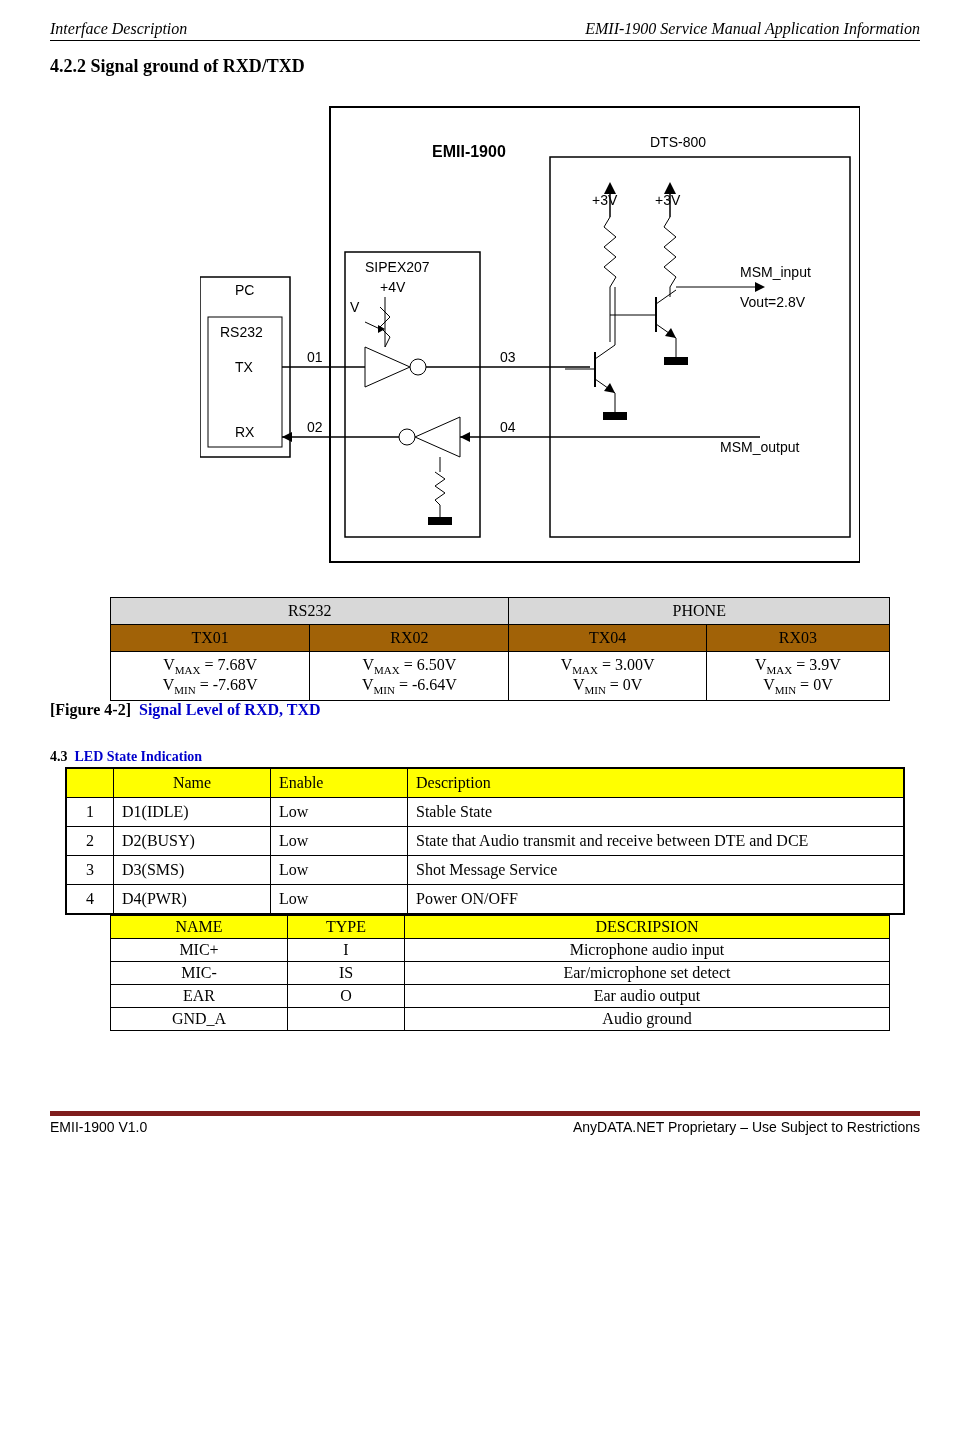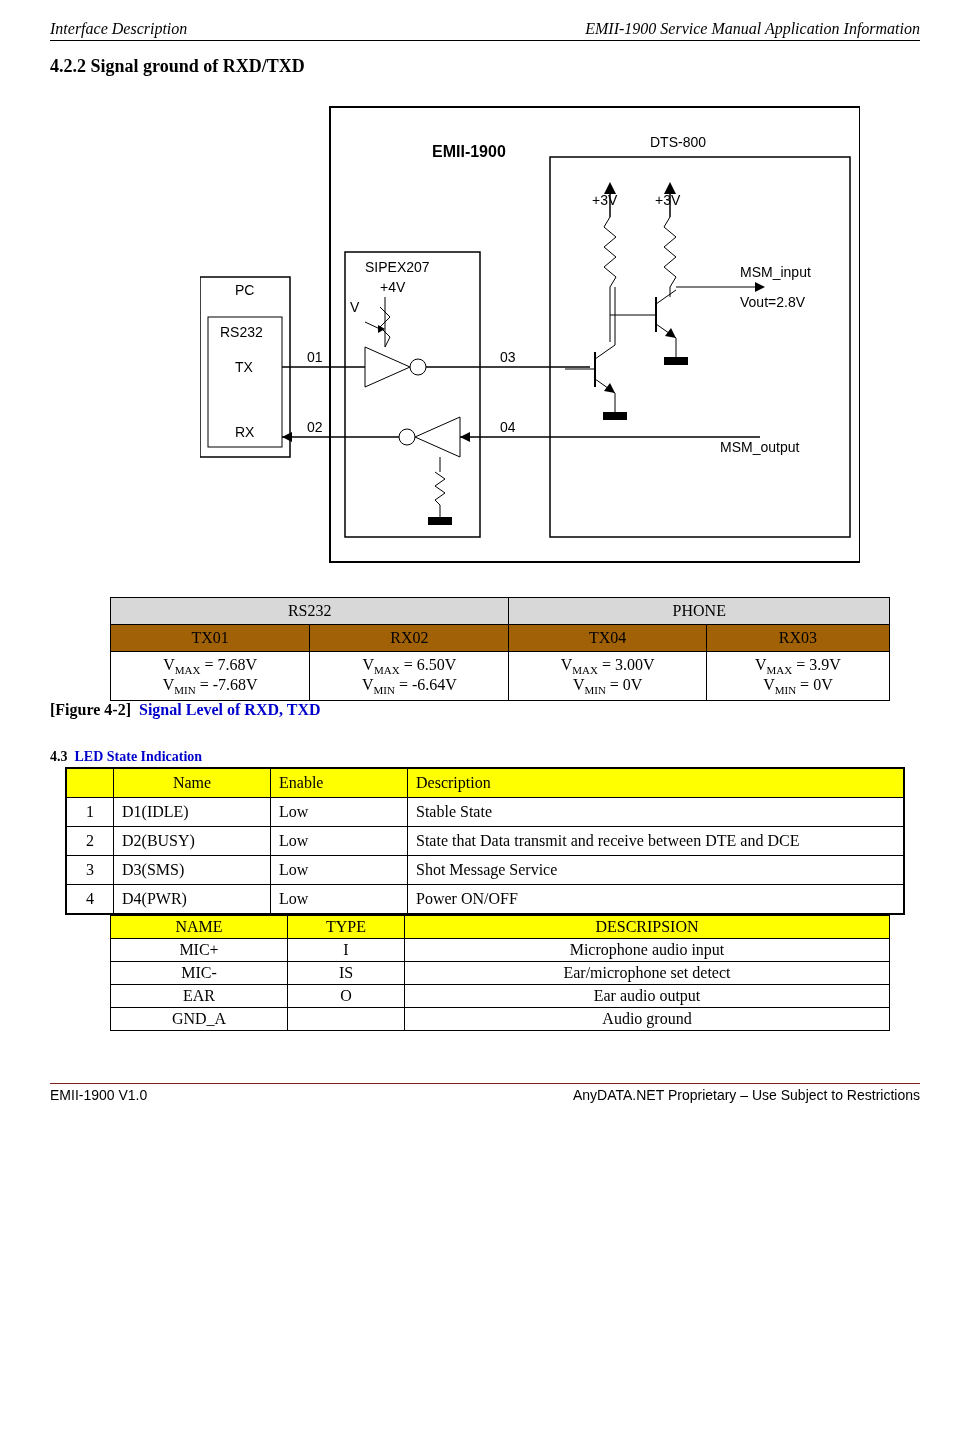--- a/index.html
+++ b/index.html
@@ -134,23 +134,23 @@
     }
     .audio-table .col-type {
       width: 100px;
       text-align: center;
     }
     .footer {
       display: flex;
       justify-content: space-between;
       font-family: Verdana, sans-serif;
       font-size: 14px;
-      border-top: 1px solid #7f1d1d;
+      border-top: 5px solid #7f1d1d;
       padding-top: 3px;
-      margin-top: 52px;
+      margin-top: 80px;
     }
     .diagram-text {
       font-family: Verdana, sans-serif;
       font-size: 14px;
     }
     .diagram-bold {
       font-weight: bold;
       font-size: 16px;
     }
   </style>
@@ -303,21 +303,21 @@
     <tr>
       <td class="col-num">1</td>
       <td>D1(IDLE)</td>
       <td>Low</td>
       <td>Stable State</td>
     </tr>
     <tr>
       <td class="col-num">2</td>
       <td>D2(BUSY)</td>
       <td>Low</td>
-      <td>State that Data transmit and receive between DTE and DCE</td>
+      <td>State that Audio transmit and receive between DTE and DCE</td>
     </tr>
     <tr>
       <td class="col-num">3</td>
       <td>D3(SMS)</td>
       <td>Low</td>
       <td>Shot Message Service</td>
     </tr>
     <tr>
       <td class="col-num">4</td>
       <td>D4(PWR)</td>

